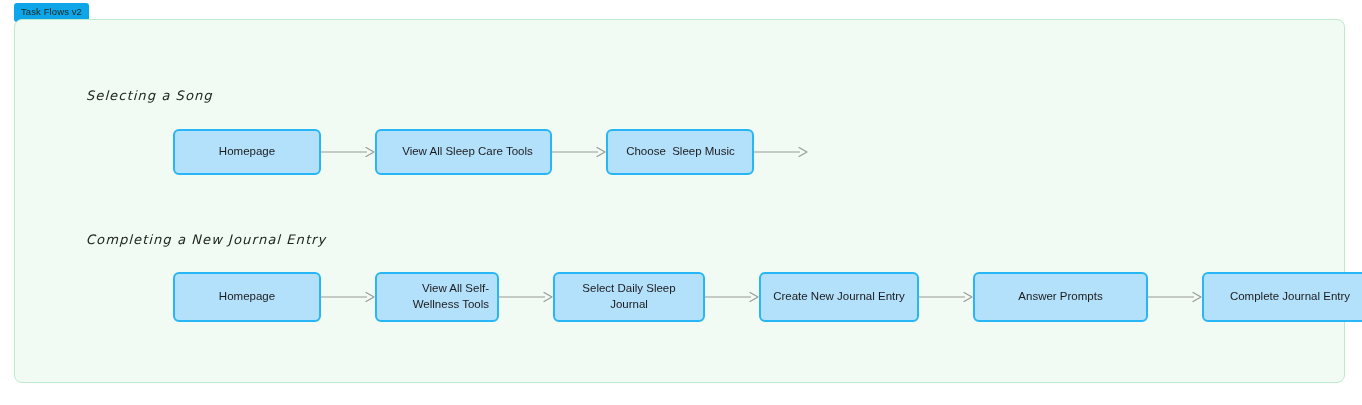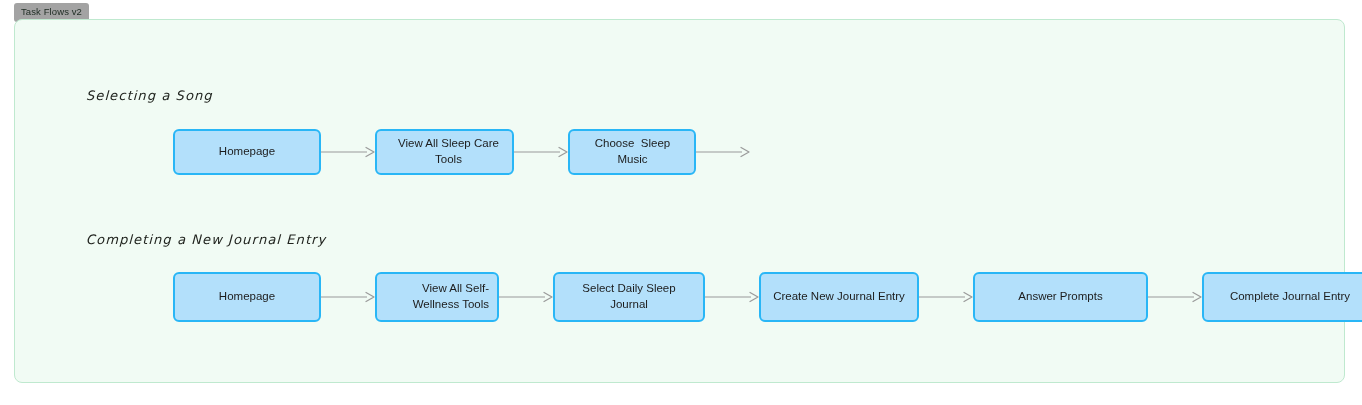--- a/index.html
+++ b/index.html
@@ -13,21 +13,21 @@
     font-family: "Liberation Sans", sans-serif;
     position: relative;
     overflow: hidden;
   }
 
   
   #frame-tag {
     position: absolute;
     left: 14px;
     top: 3px;
-    background: #a3a3a3;
+    background: #0ea5e9;
     color: #1d2b22;
     font-size: 9.5px;
     line-height: 1;
     padding: 4px 7px 5px 7px;
     border-radius: 3px;
     white-space: nowrap;
     letter-spacing: 0.1px;
   }
 
   
@@ -102,28 +102,28 @@
   <div class="section-title" id="section-title-0">Selecting a Song</div>
 
   <div class="flow-row" id="flow-row-0">
       <div class="node" style="width: 148px;">Homepage</div>
       <div class="connector" style="width: 54px;">
         <svg width="54" height="12" viewBox="0 0 54 12">
           <path d="M0 6 H46" stroke="#9a9a9a" stroke-width="1.2" fill="none"></path>
           <path d="M45 1.5 L53 6 L45 10.5" stroke="#9a9a9a" stroke-width="1.2" fill="none" stroke-linejoin="round" stroke-linecap="round"></path>
         </svg>
       </div>
-      <div class="node" style="width: 139px; padding-left: 16px;">View All Sleep Care Tools</div>
+      <div class="node" style="width: 177px; padding-left: 16px;">View All Sleep Care Tools</div>
       <div class="connector" style="width: 54px;">
         <svg width="54" height="12" viewBox="0 0 54 12">
           <path d="M0 6 H46" stroke="#9a9a9a" stroke-width="1.2" fill="none"></path>
           <path d="M45 1.5 L53 6 L45 10.5" stroke="#9a9a9a" stroke-width="1.2" fill="none" stroke-linejoin="round" stroke-linecap="round"></path>
         </svg>
       </div>
-      <div class="node" style="width: 128px; padding-left: 9px;">Choose  Sleep Music</div>
+      <div class="node" style="width: 148px; padding-left: 9px;">Choose  Sleep Music</div>
       <div class="connector" style="width: 54px;">
         <svg width="54" height="12" viewBox="0 0 54 12">
           <path d="M0 6 H46" stroke="#9a9a9a" stroke-width="1.2" fill="none"></path>
           <path d="M45 1.5 L53 6 L45 10.5" stroke="#9a9a9a" stroke-width="1.2" fill="none" stroke-linejoin="round" stroke-linecap="round"></path>
         </svg>
       </div>
     </div>
 
   <div class="section-title" id="section-title-1">Completing a New Journal Entry</div>
 

